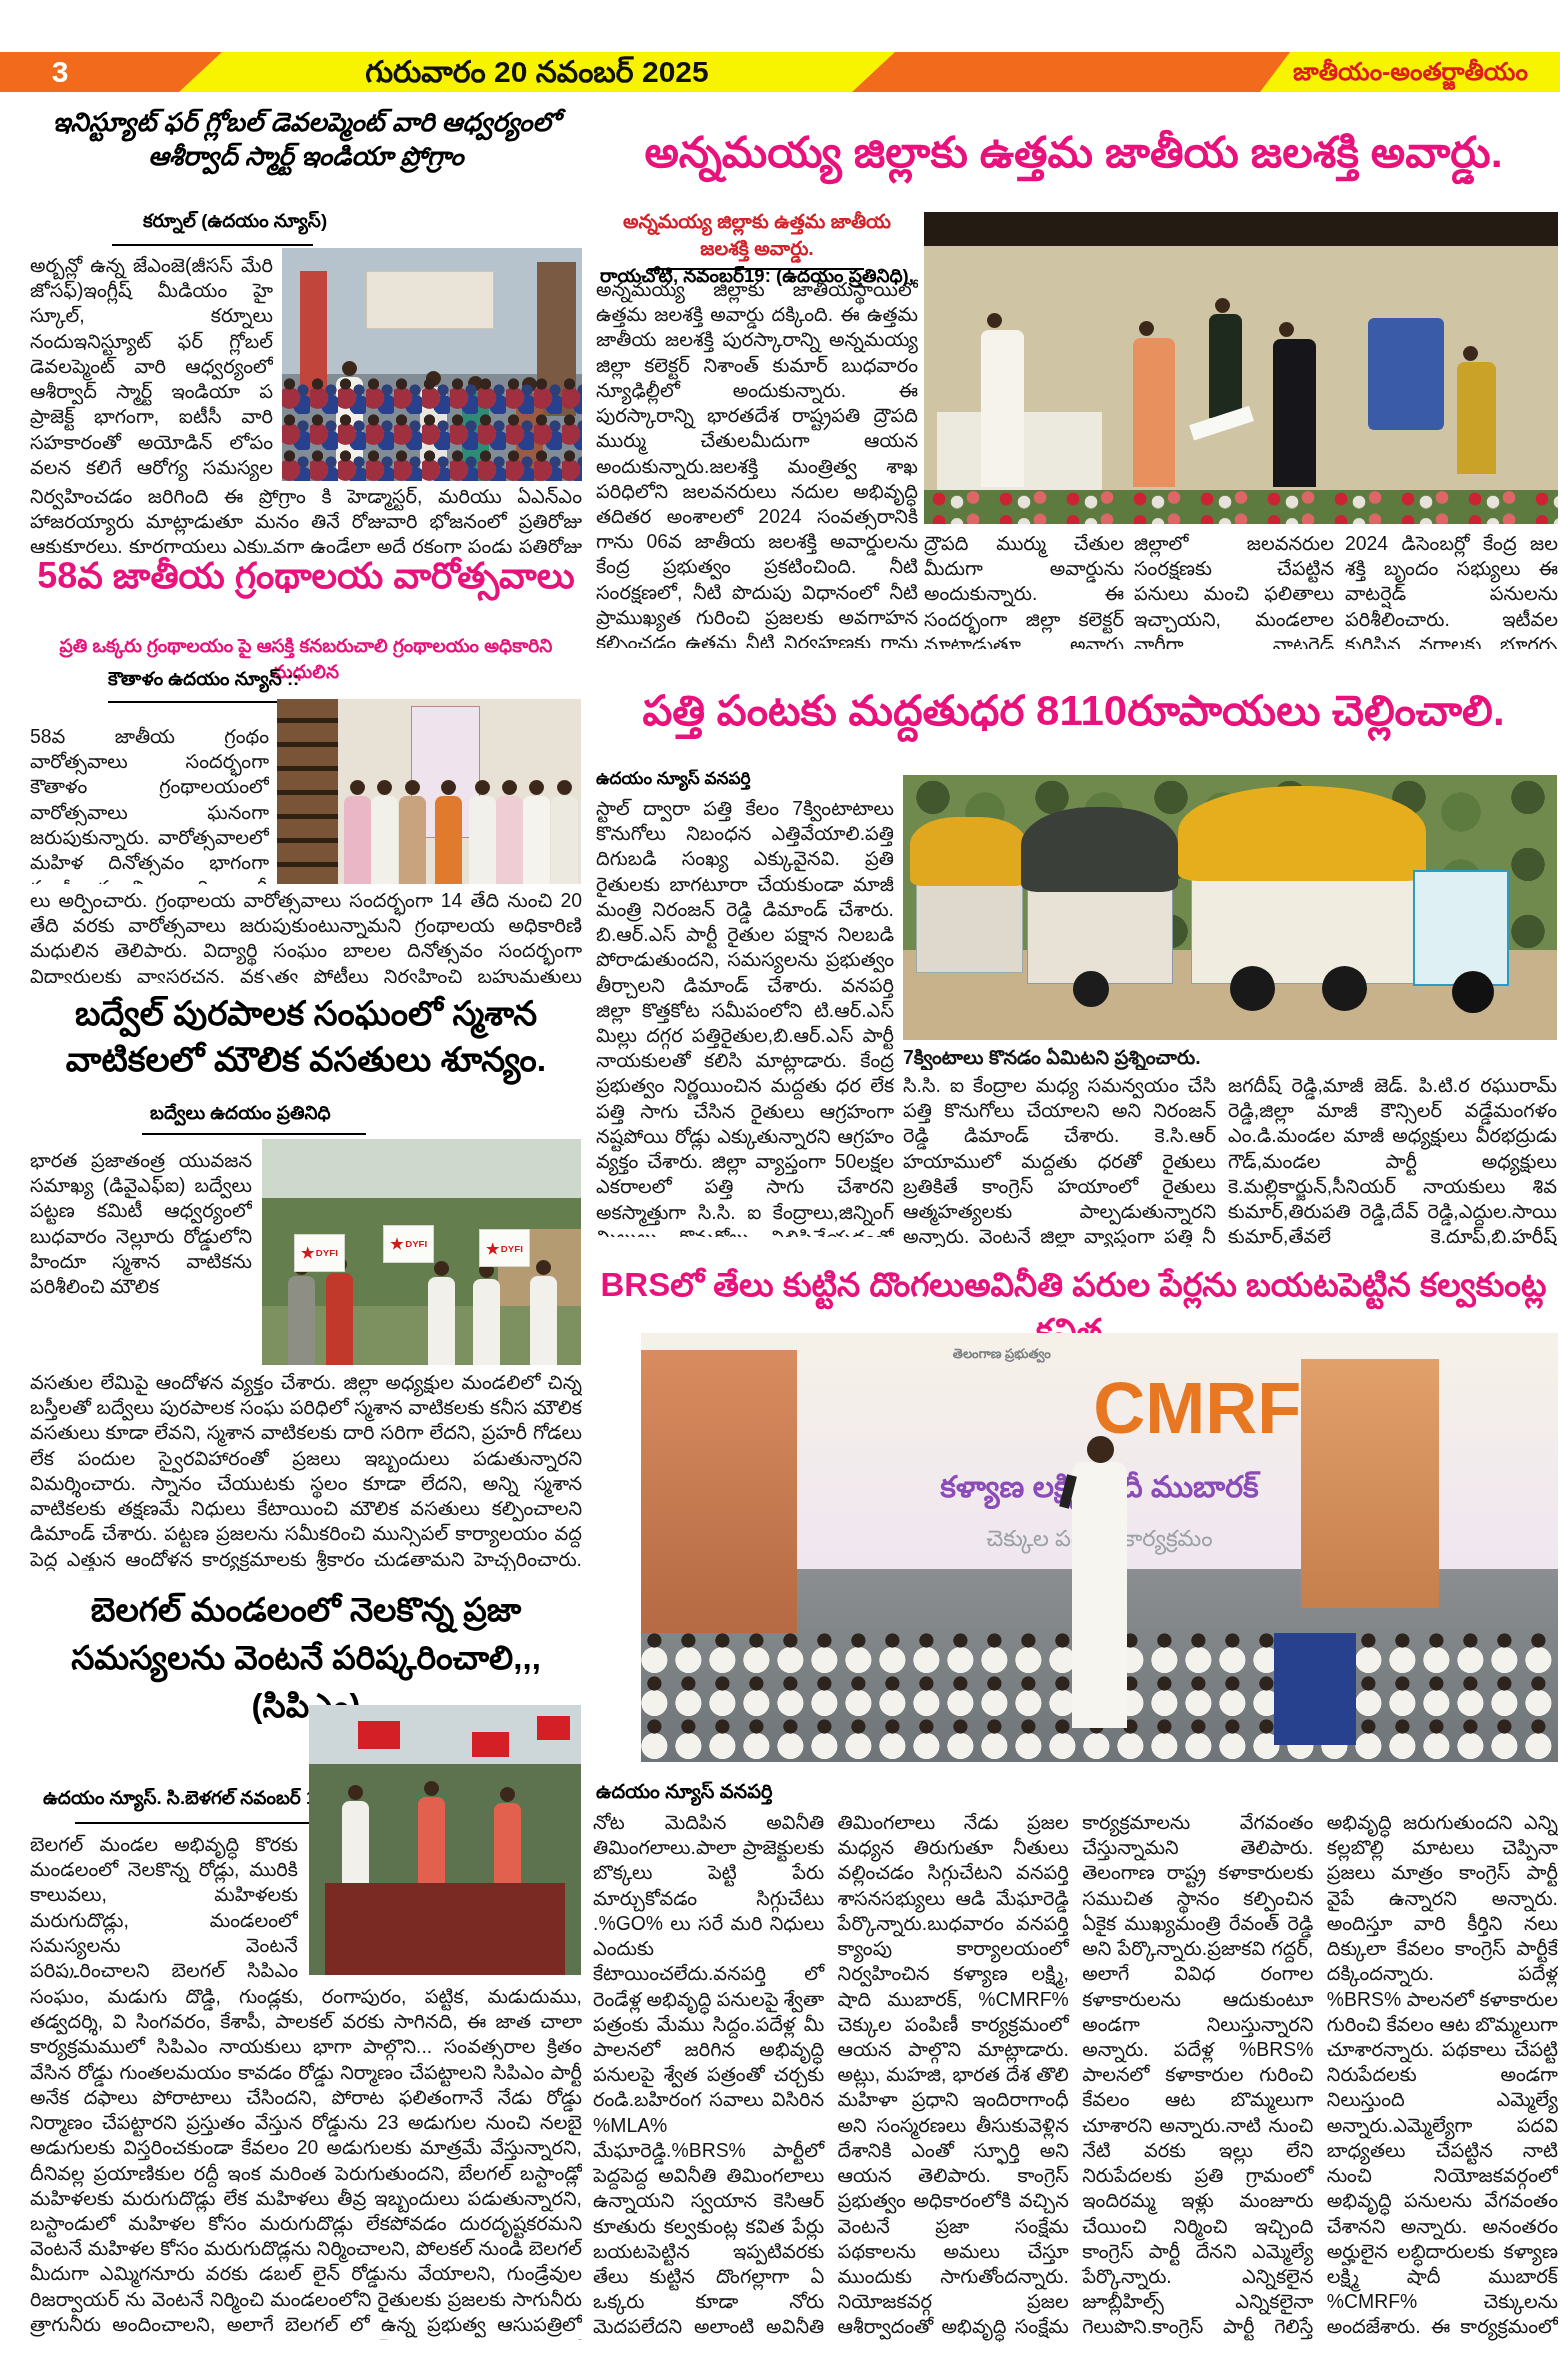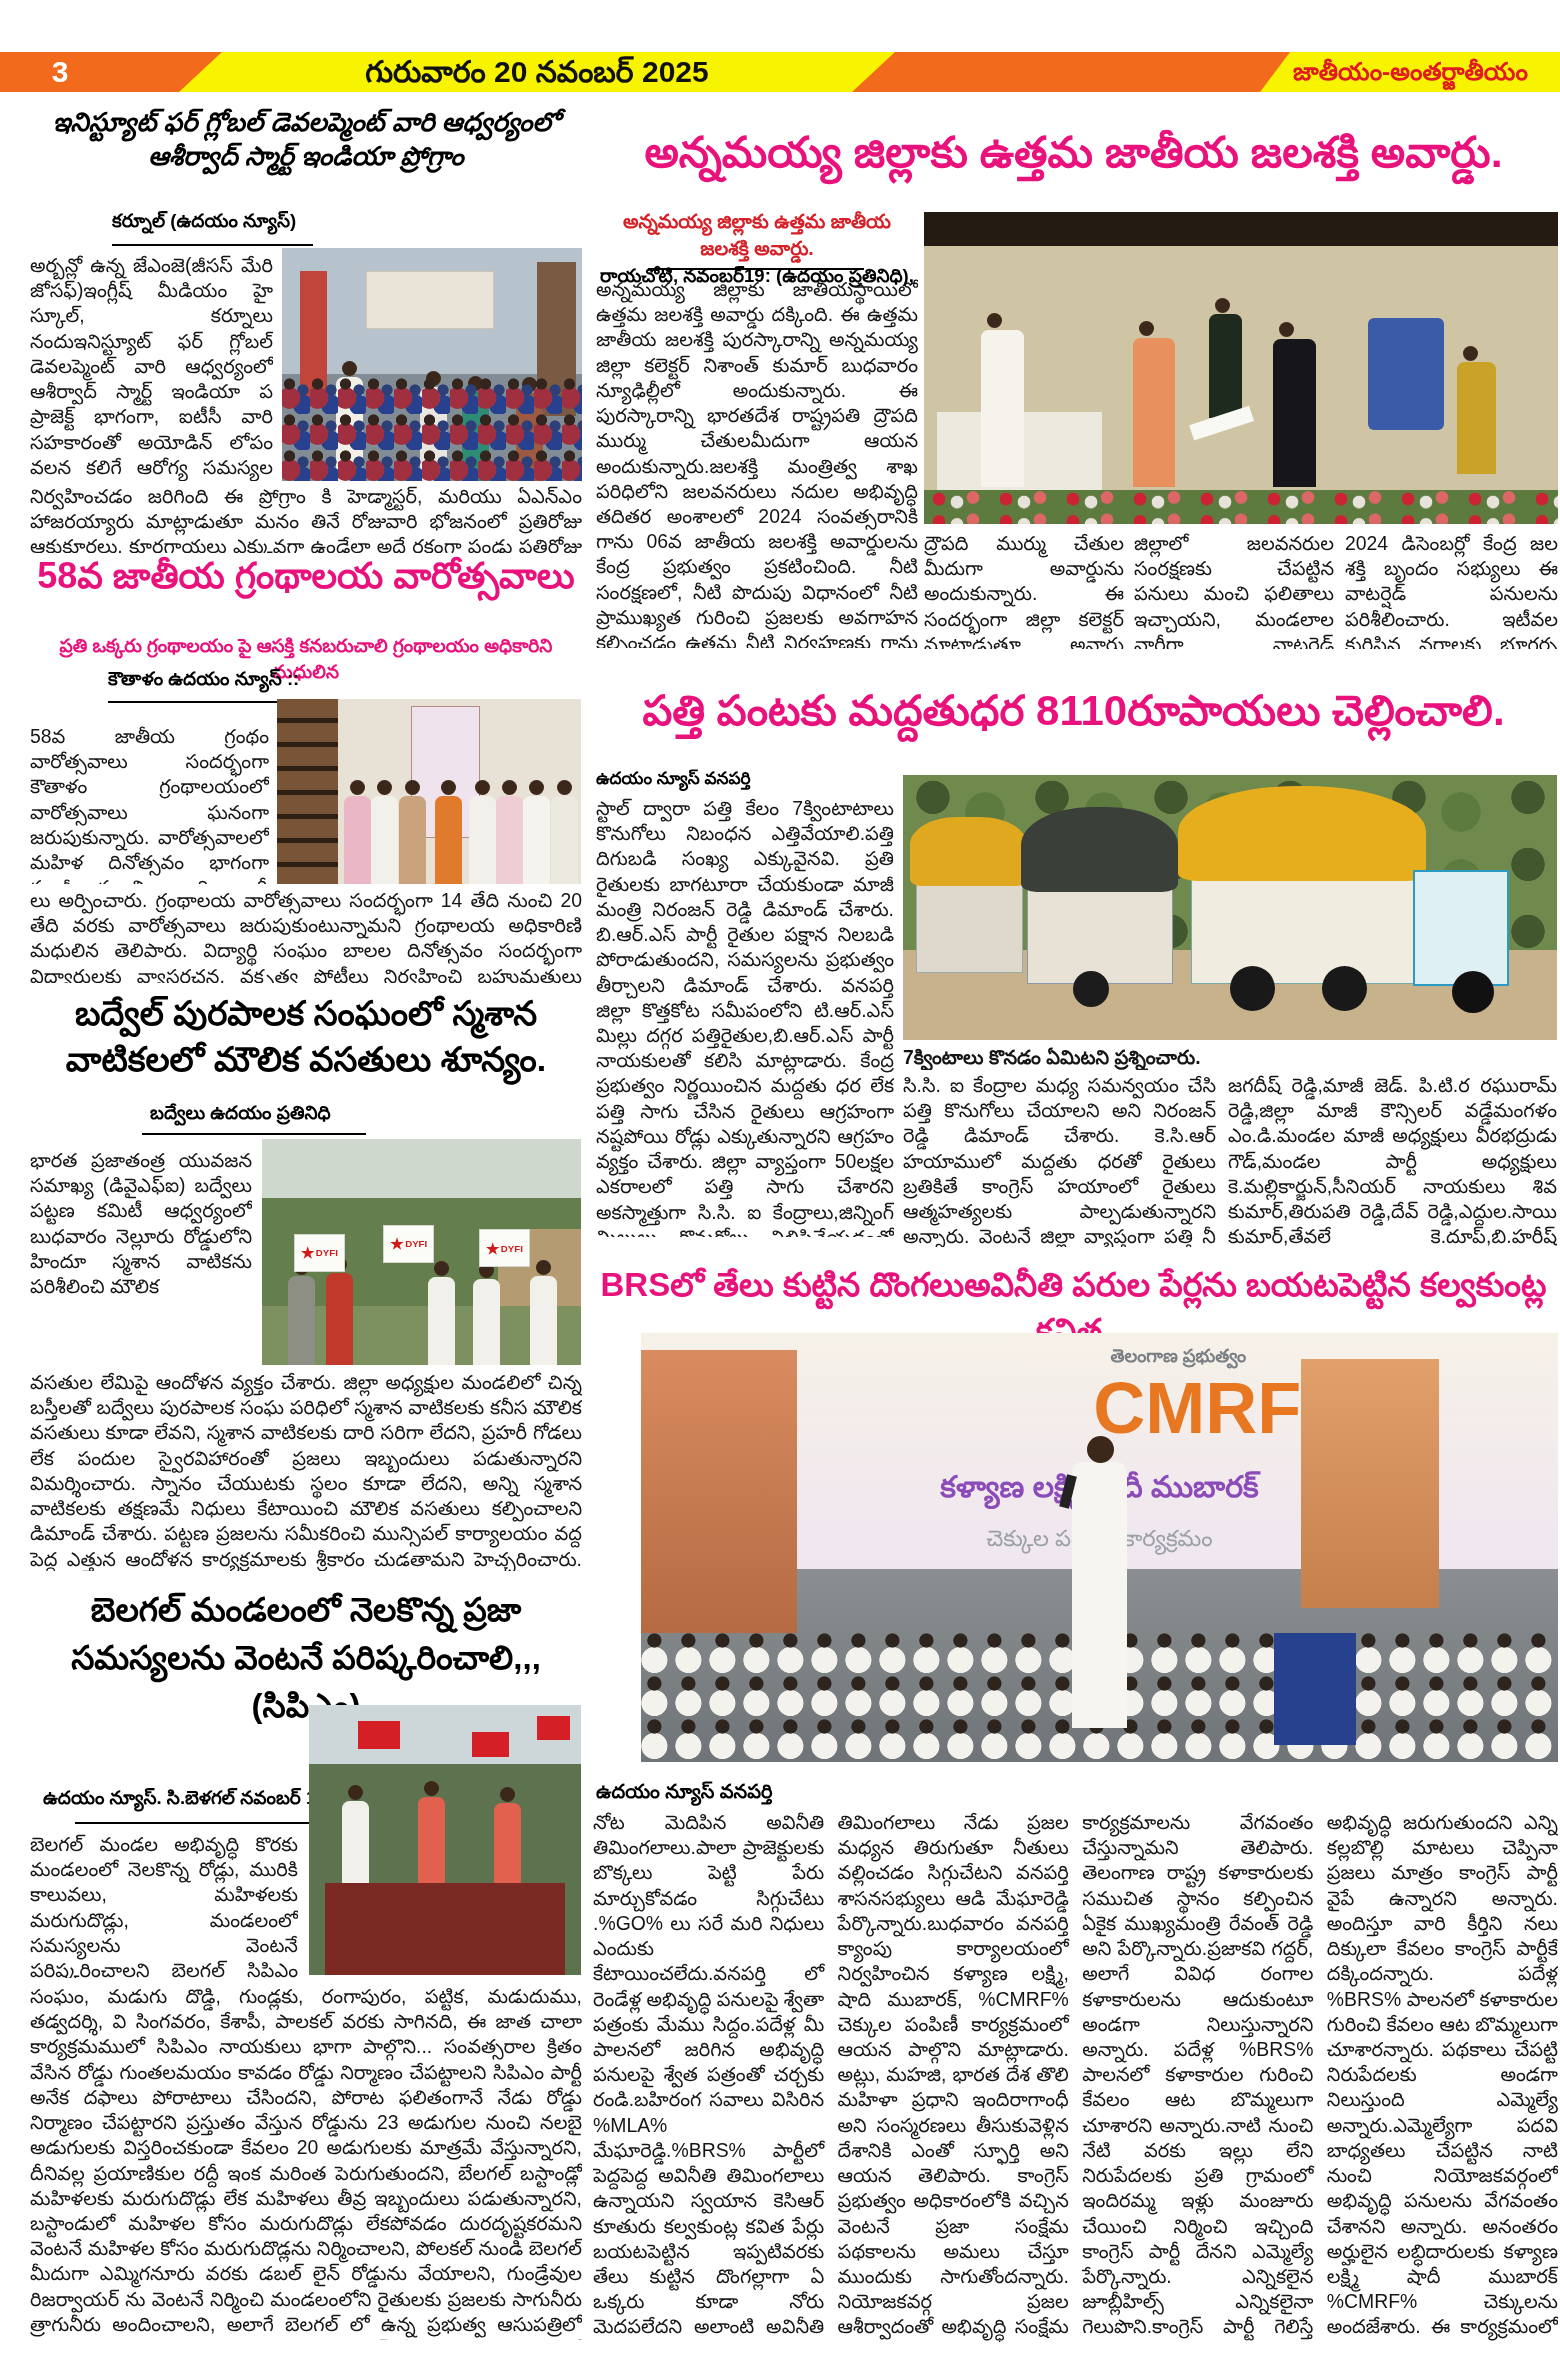--- a/index.html
+++ b/index.html
@@ -59,21 +59,21 @@
   <div class="header-bar"></div>
   <div class="page-num">3</div>
   <div class="date-banner">
     <span>గురువారం 20 నవంబర్ 2025</span>
   </div>
   <div class="section-banner">
     <span>జాతీయం-అంతర్జాతీయం</span>
   </div>
 
   <div class="abs h-black" style="left:30px;top:106px;width:552px;height:89px;font-size:26px;line-height:1.3;font-style:italic;">ఇనిస్ట్యూట్ ఫర్ గ్లోబల్ డెవలప్మెంట్ వారి ఆధ్వర్యంలో ఆశీర్వాద్ స్మార్ట్ ఇండియా ప్రోగ్రాం</div>
-  <div class="abs byline" style="left:112px;top:210px;width:246px;text-align:left;">కర్నూల్ (ఉదయం న్యూస్)</div>
+  <div class="abs byline" style="left:112px;top:210px;width:246px;text-align:center;">కర్నూల్ (ఉదయం న్యూస్)</div>
   <div class="abs byline-rule" style="left:112px;top:244px;width:201px;"></div>
 
   <div class="photo" style="left:282px;top:248px;width:300px;height:233px;">
     <div class="ply" style="inset:0;background:#b6c2cc;"></div>
     <div class="ply" style="left:0;bottom:0;width:100%;height:46%;background:#828c94;"></div>
     <div class="ply" style="right:2%;top:6%;width:13%;height:66%;background:#7b5a43;"></div>
     <div class="ply" style="left:6%;top:10%;width:9%;height:56%;background:#c2453c;"></div>
     <div class="ply" style="left:28%;top:10%;width:42%;height:24%;background:#eae4d8;border:1.5px solid #cfc5b2;"></div>
     <div class="person" style="left:18%;background:#f3f0e8;height:104px;"></div>
     <div class="person" style="left:46%;background:#e9e6df;height:94px;"></div>
@@ -213,21 +213,21 @@
   <div class="abs body-text" style="left:903px;top:1045px;width:417px;height:25px;font-weight:bold;">7క్వింటాలు కొనడం ఏమిటని ప్రశ్నించారు.</div>
   <div class="abs body-text" style="left:903px;top:1073px;width:313px;height:174px;">సి.సి. ఐ కేంద్రాల మధ్య సమన్వయం చేసి పత్తి కొనుగోలు చేయాలని అని నిరంజన్ రెడ్డి డిమాండ్ చేశారు. కె.సి.ఆర్ హయాములో మద్దతు ధరతో రైతులు బ్రతికితే కాంగ్రెస్ హయాంలో రైతులు ఆత్మహత్యలకు పాల్పడుతున్నారని అన్నారు. వెంటనే జిల్లా వ్యాప్తంగా పత్తి నీ మద్దతు ధర ఇచ్చి కొనుగోలు చేయాలని నిరంజన్ రెడ్డి డిమాండ్ చేశారు. ఈ కార్యక్రమములో జిల్లా రైతు సమితి మాజీ అధ్యక్షులు</div>
   <div class="abs body-text" style="left:1228px;top:1073px;width:329px;height:174px;">జగదీష్ రెడ్డి,మాజీ జెడ్. పి.టి.ర రఘురామ్ రెడ్డి,జిల్లా మాజీ కౌన్సిలర్ వడ్డేమంగళం ఎం.డి.మండల మాజీ అధ్యక్షులు వీరభద్రుడు గౌడ్,మండల పార్టీ అధ్యక్షులు కె.మల్లికార్జున్,సీనియర్ నాయకులు శివ కుమార్,తిరుపతి రెడ్డి,దేవ్ రెడ్డి,ఎద్దుల.సాయి కుమార్,తేవలే కె.దూప్,బి.హరీష్ హుస్సేన్,మహేశ్వర్ రెడ్డి,హారీఫ్ పాషా, చిట్యాల.రాము,అంజి మాజీ ప్రజాప్రతినిధులు నాయకులు కార్యకర్తలు,రైతులు పాల్గొన్నారు.</div>
 
   <div class="abs h-pink" style="left:589px;top:1266px;width:969px;height:48px;font-size:33px;">BRSలో తేలు కుట్టిన దొంగలుఅవినీతి పరుల పేర్లను బయటపెట్టిన కల్వకుంట్ల కవిత.</div>
 
   <div class="photo" style="left:641px;top:1333px;width:917px;height:429px;">
     <div class="ply" style="inset:0;background:linear-gradient(180deg,#f6f1e8 0%,#efe6f0 55%,#8b8f92 55%,#6e7477 100%);"></div>
     <div class="ply" style="left:0;top:4%;width:17%;height:66%;background:linear-gradient(180deg,#d98c5f,#b56a43);"></div>
     <div class="ply" style="left:72%;top:6%;width:15%;height:58%;background:linear-gradient(180deg,#e2a06b,#c57f4d);"></div>
-    <div class="ply" style="left:34%;top:3%;width:32%;height:7%;text-align:right;color:#7a7f84;font-size:18px;font-weight:bold;">తెలంగాణ ప్రభుత్వం</div>
+    <div class="ply" style="left:34%;top:3%;width:32%;height:7%;text-align:left;color:#7a7f84;font-size:13px;font-weight:bold;">తెలంగాణ ప్రభుత్వం</div>
     <div class="ply" style="left:28%;top:9%;width:44%;height:20%;text-align:right;color:#e87722;font-size:72px;font-weight:bold;line-height:1;">CMRF</div>
     <div class="ply" style="left:22%;top:32%;width:56%;height:9%;text-align:center;color:#8b4bb8;font-size:30px;font-weight:bold;">కళ్యాణ లక్ష్మి షాదీ ముబారక్</div>
     <div class="ply" style="left:28%;top:45%;width:44%;height:7%;text-align:center;color:#9aa0a6;font-size:22.4px;">చెక్కుల పంపిణీ కార్యక్రమం</div>
     <div class="ply crowd-white" style="left:0;bottom:0;width:100%;height:30%;"></div>
     <div class="ply" style="left:47%;top:30%;width:55px;height:62%;background:#f7f5ef;border-radius:10.4px 10.4px 0 0;"></div>
     <div class="ply" style="left:48.6%;top:24%;width:27px;height:27px;background:#3c281a;border-radius:50%;"></div>
     <div class="ply" style="left:46%;top:33%;width:10.4px;height:33px;background:#222;transform:rotate(14deg);"></div>
     <div class="ply" style="left:69%;bottom:4%;width:9%;height:26%;background:#27418e;"></div>
   </div>
 

